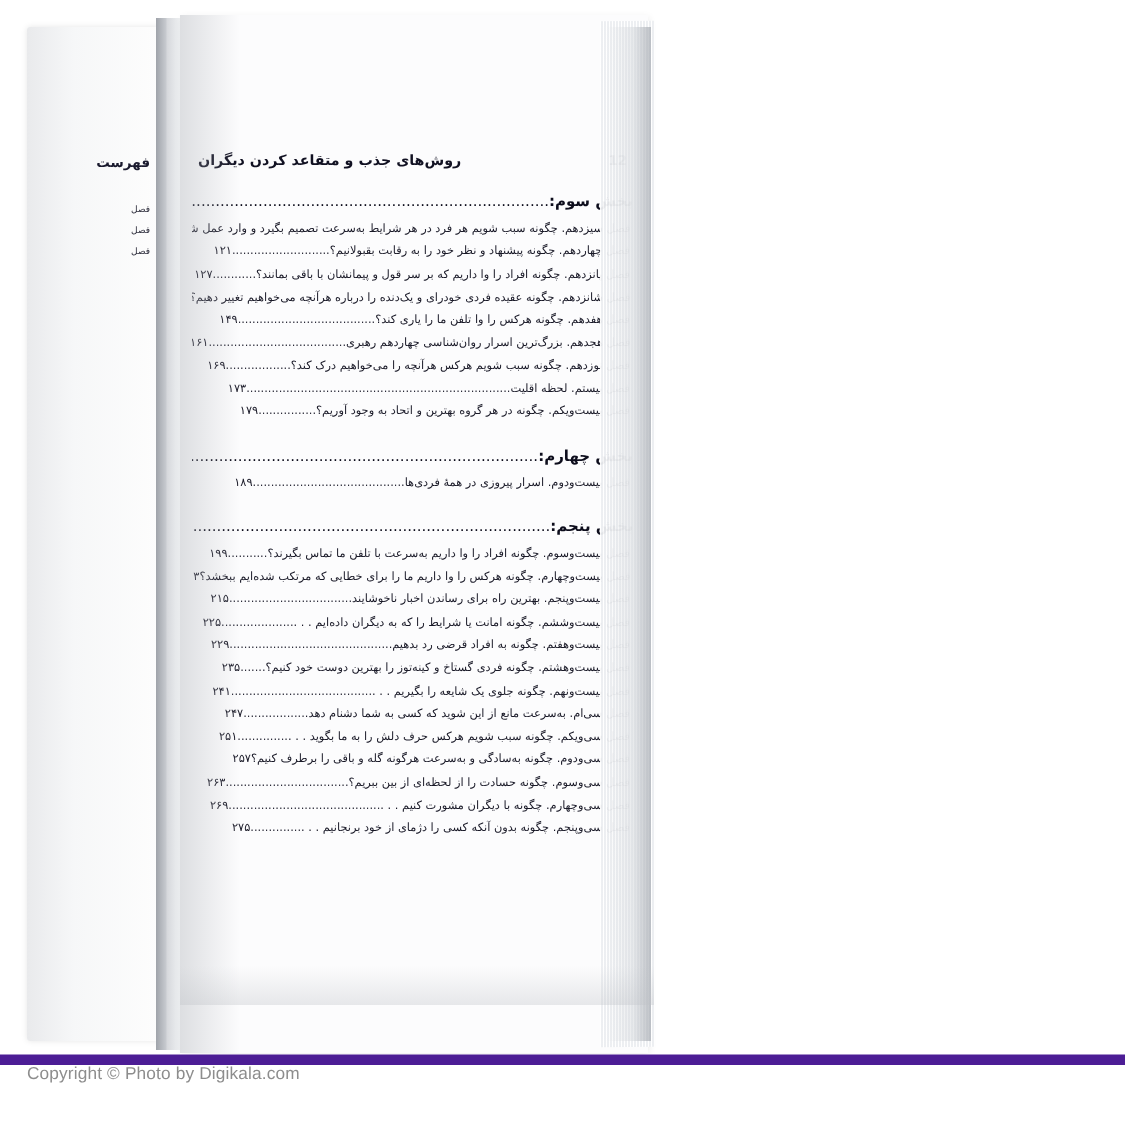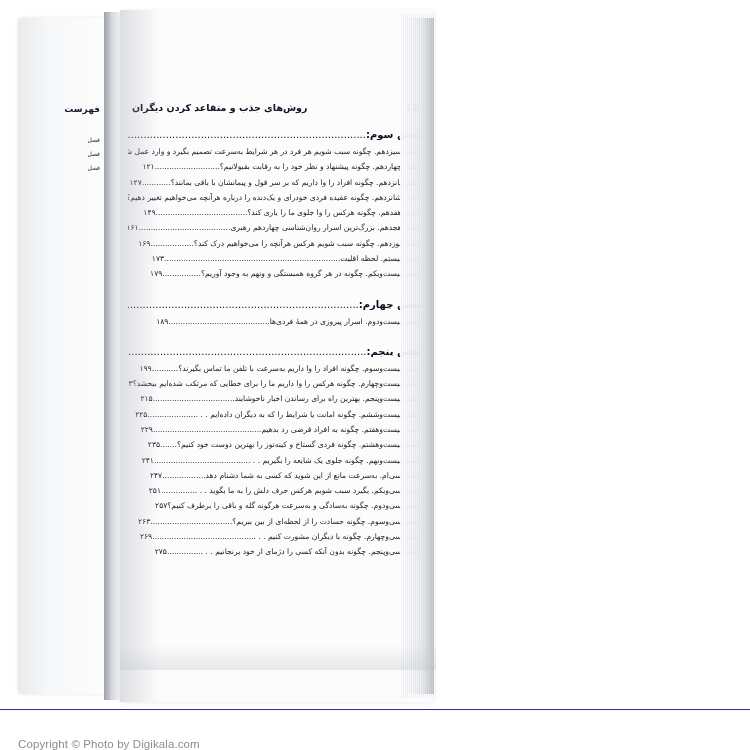--- a/index.html
+++ b/index.html
@@ -179,23 +179,23 @@
   .spacer-sm { height: 5px; }
 
   
   #watermark-bar {
     position: absolute;
     left: 0;
     bottom: 0;
     width: 750px;
     height: 40px;
     background: #ffffff;
-    border-top: 1px solid #4c1d95;
+    border-top: 7px solid #4c1d95;
     display: flex;
-    align-items: flex-end;
+    align-items: flex-start;
   }
   #watermark-text {
     font-size: 11.5px;
     color: #8d8d8d;
     font-family: "Liberation Sans", sans-serif;
     padding-left: 18px;
     letter-spacing: 0.1px;
   }
 
   
@@ -243,25 +243,25 @@
         <span class="header-page">12</span>
       </div>
 
       <div class="section-head">
         <span>بخش سوم:</span><span class="dots">............................................................................................</span>
       </div>
       <div class="entry"><span class="chap">فصل سیزدهم.</span> <span>چگونه سبب شویم هر فرد در هر شرایط به‌سرعت تصمیم بگیرد و وارد عمل شود؟</span></div>
       <div class="entry"><span class="chap">فصل چهاردهم.</span> <span>چگونه پیشنهاد و نظر خود را به رقابت بقبولانیم؟</span><span class="dots">...........................</span><span class="pg">۱۲۱</span></div>
       <div class="entry"><span class="chap">فصل پانزدهم.</span> <span>چگونه افراد را وا داریم که بر سر قول و پیمانشان با باقی بمانند؟</span><span class="dots">............</span><span class="pg">۱۲۷</span></div>
       <div class="entry"><span class="chap">فصل شانزدهم.</span> <span>چگونه عقیده فردی خودرای و یک‌دنده را درباره هرآنچه می‌خواهیم تغییر دهیم؟</span><span class="dots"></span></div>
-      <div class="entry"><span class="chap">فصل هفدهم.</span> <span>چگونه هرکس را وا جلوی ما را یاری کند؟</span><span class="dots">......................................</span><span class="pg">۱۴۹</span></div>
+      <div class="entry"><span class="chap">فصل هفدهم.</span> <span>چگونه هرکس را وا تلفن ما را یاری کند؟</span><span class="dots">......................................</span><span class="pg">۱۴۹</span></div>
       <div class="entry"><span class="chap">فصل هجدهم.</span> <span>بزرگ‌ترین اسرار روان‌شناسی چهاردهم رهبری</span><span class="dots">......................................</span><span class="pg">۱۶۱</span></div>
       <div class="entry"><span class="chap">فصل نوزدهم.</span> <span>چگونه سبب شویم هرکس هرآنچه را می‌خواهیم درک کند؟</span><span class="dots">..................</span><span class="pg">۱۶۹</span></div>
       <div class="entry"><span class="chap">فصل بیستم.</span> <span>لحظه اقلیت</span><span class="dots">.........................................................................</span><span class="pg">۱۷۳</span></div>
-      <div class="entry"><span class="chap">فصل بیست‌ویکم.</span> <span>چگونه در هر گروه همبستگی و ونهم به وجود آوریم؟</span><span class="dots">................</span><span class="pg">۱۷۹</span></div>
+      <div class="entry"><span class="chap">فصل بیست‌ویکم.</span> <span>چگونه در هر گروه بهترین و اتحاد به وجود آوریم؟</span><span class="dots">................</span><span class="pg">۱۷۹</span></div>
 
       <div class="spacer-sm"></div>
 
       <div class="section-head">
         <span>بخش چهارم:</span><span class="dots">........................................................................................</span>
       </div>
       <div class="entry"><span class="chap">فصل بیست‌ودوم.</span> <span>اسرار پیروزی در همۀ فردی‌ها</span><span class="dots">..........................................</span><span class="pg">۱۸۹</span></div>
 
       <div class="spacer-sm"></div>
 
@@ -269,21 +269,21 @@
         <span>بخش پنجم:</span><span class="dots">..........................................................................................</span>
       </div>
       <div class="entry"><span class="chap">فصل بیست‌وسوم.</span> <span>چگونه افراد را وا داریم به‌سرعت با تلفن ما تماس بگیرند؟</span><span class="dots">...........</span><span class="pg">۱۹۹</span></div>
       <div class="entry"><span class="chap">فصل بیست‌وچهارم.</span> <span>چگونه هرکس را وا داریم ما را برای خطایی که مرتکب شده‌ایم ببخشد؟</span><span class="dots"></span><span class="pg">۲۰۳</span></div>
       <div class="entry"><span class="chap">فصل بیست‌وپنجم.</span> <span>بهترین راه برای رساندن اخبار ناخوشایند</span><span class="dots">..................................</span><span class="pg">۲۱۵</span></div>
       <div class="entry"><span class="chap">فصل بیست‌وششم.</span> <span>چگونه امانت یا شرایط را که به دیگران داده‌ایم . . .</span><span class="dots">....................</span><span class="pg">۲۲۵</span></div>
       <div class="entry"><span class="chap">فصل بیست‌وهفتم.</span> <span>چگونه به افراد قرضی رد بدهیم.</span><span class="dots">............................................</span><span class="pg">۲۲۹</span></div>
       <div class="entry"><span class="chap">فصل بیست‌وهشتم.</span> <span>چگونه فردی گستاخ و کینه‌توز را بهترین دوست خود کنیم؟</span><span class="dots">.......</span><span class="pg">۲۳۵</span></div>
       <div class="entry"><span class="chap">فصل بیست‌ونهم.</span> <span>چگونه جلوی یک شایعه را بگیریم . . .</span><span class="dots">.......................................</span><span class="pg">۲۴۱</span></div>
       <div class="entry"><span class="chap">فصل سی‌ام.</span> <span>به‌سرعت مانع از این شوید که کسی به شما دشنام دهد.</span><span class="dots">.................</span><span class="pg">۲۴۷</span></div>
-      <div class="entry"><span class="chap">فصل سی‌ویکم.</span> <span>بگیرد سبب شویم هرکس حرف دلش را به ما بگوید . . .</span><span class="dots">..............</span><span class="pg">۲۵۱</span></div>
+      <div class="entry"><span class="chap">فصل سی‌ویکم.</span> <span>چگونه سبب شویم هرکس حرف دلش را به ما بگوید . . .</span><span class="dots">..............</span><span class="pg">۲۵۱</span></div>
       <div class="entry"><span class="chap">فصل سی‌ودوم.</span> <span>چگونه به‌سادگی و به‌سرعت هرگونه گله و باقی را برطرف کنیم؟</span><span class="dots"></span><span class="pg">۲۵۷</span></div>
       <div class="entry"><span class="chap">فصل سی‌وسوم.</span> <span>چگونه حسادت را از لحظه‌ای از بین ببریم؟</span><span class="dots">..................................</span><span class="pg">۲۶۳</span></div>
       <div class="entry"><span class="chap">فصل سی‌وچهارم.</span> <span>چگونه با دیگران مشورت کنیم . . .</span><span class="dots">..........................................</span><span class="pg">۲۶۹</span></div>
       <div class="entry"><span class="chap">فصل سی‌وپنجم.</span> <span>چگونه بدون آنکه کسی را دژمای از خود برنجانیم . . .</span><span class="dots">..............</span><span class="pg">۲۷۵</span></div>
 
     </div>
   </div>
 
   <div class="fore-edge"></div>
   <div class="fore-edge-cap"></div>

